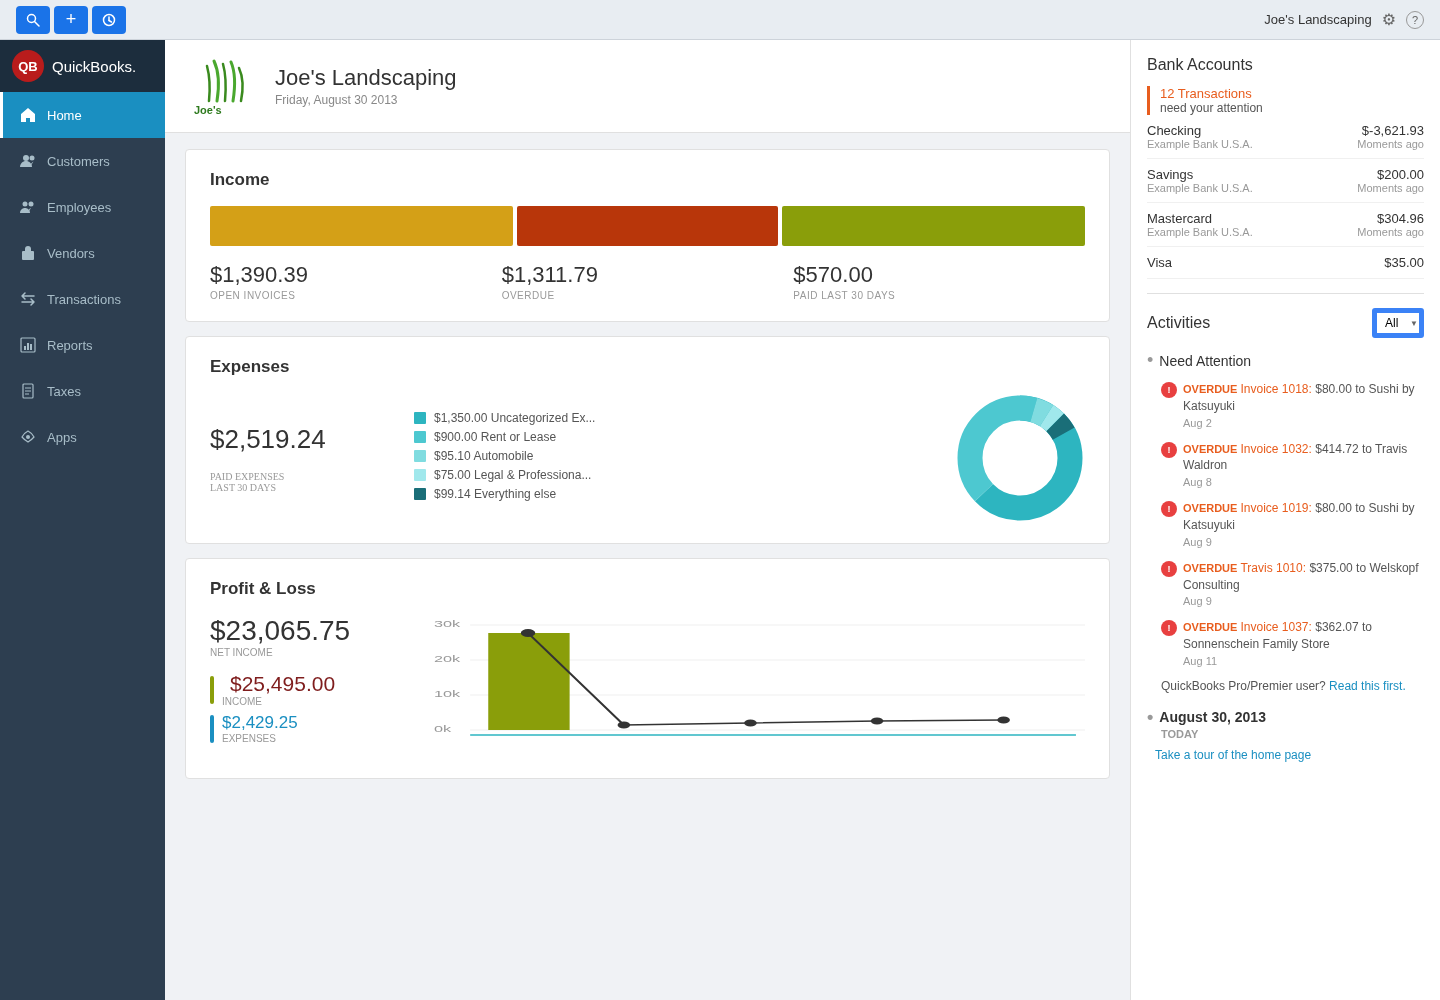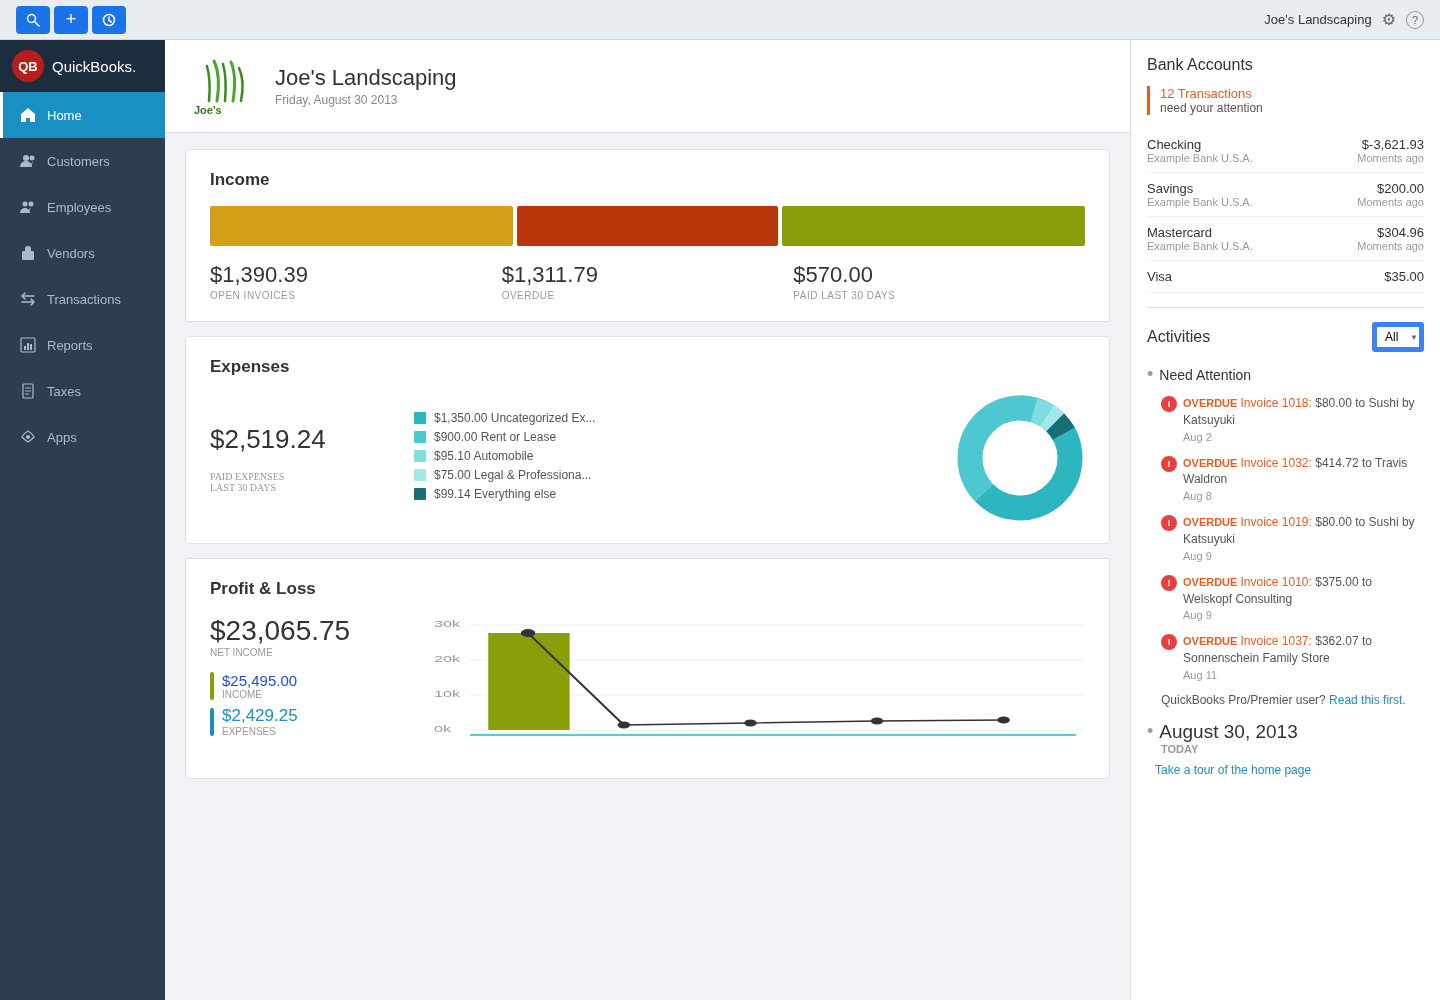--- a/index.html
+++ b/index.html
@@ -125,21 +125,20 @@
       flex-shrink: 0;
       overflow-y: auto;
       padding: 16px;
     }
 
     .section-title { font-size: 16px; font-weight: 500; color: #333; margin-bottom: 12px; }
 
     .bank-attention {
       border-left: 3px solid #e85d1e;
       padding-left: 10px;
-      margin-bottom: 14px;
     }
     .bank-attention .link { color: #e85d1e; font-size: 13px; font-weight: 500; cursor: pointer; }
     .bank-attention .sub { font-size: 12px; color: #555; }
 
     .bank-item { display: flex; justify-content: space-between; align-items: flex-start; padding: 8px 0; border-bottom: 1px solid #f0f0f0; }
     .bank-item:last-child { border-bottom: none; }
     .bank-name { font-size: 13px; color: #333; font-weight: 500; }
     .bank-sub { font-size: 11px; color: #999; }
     .bank-amount { font-size: 13px; color: #333; text-align: right; }
     .bank-amount.negative { color: #333; }
@@ -166,21 +165,21 @@
     .activity-item-header { display: flex; align-items: flex-start; gap: 6px; }
     .alert-icon { width: 16px; height: 16px; background: #e84040; border-radius: 50%; color: white; font-size: 9px; display: inline-flex; align-items: center; justify-content: center; flex-shrink: 0; margin-top: 1px; font-weight: bold; }
     .activity-text { font-size: 12px; color: #555; line-height: 1.4; }
     .activity-text a { color: #e85d1e; font-weight: 500; cursor: pointer; text-decoration: none; }
     .activity-date { font-size: 11px; color: #999; margin-top: 2px; padding-left: 22px; }
 
     .info-link { font-size: 12px; color: #555; margin: 8px 0 8px 14px; }
     .info-link a { color: #1a8fc1; font-weight: 500; cursor: pointer; text-decoration: none; }
 
     .date-section { margin-top: 14px; }
-    .date-title { font-size: 19px; font-weight: 400; color: #333; display: flex; align-items: center; gap: 6px; }
+    .date-title { font-size: 14px; font-weight: 700; color: #333; display: flex; align-items: center; gap: 6px; }
     .date-title::before { content: '•'; color: #999; font-size: 18px; }
     .date-sub { font-size: 11px; color: #999; margin-left: 14px; font-weight: bold; text-transform: uppercase; }
     .tour-link { font-size: 12px; color: #1a8fc1; cursor: pointer; margin-top: 8px; margin-left: 8px; }
 
     
     .pl-chart { flex: 1; }
   </style>
 </head>
 <body>
 
@@ -395,21 +394,21 @@
 
       <div class="panel">
         <div class="panel-title">Profit &amp; Loss</div>
         <div class="pl-content">
           <div class="pl-left">
             <div class="net-amount">$23,065.75</div>
             <div class="net-label">NET INCOME</div>
             <div class="pl-stat">
               <div class="pl-bar-indicator" style="background:#8a9e0a;"></div>
               <div>
-                <div class="amount" style="font-size:15px; color:#1d4ed8; font-weight:500;">$25,495.00</div>
+                <div class="amount" style="font-size:21px; color:#7f1d1d; font-weight:500;margin-left:8px;">$25,495.00</div>
                 <div class="label" style="font-size:10px; color:#999; text-transform:uppercase;">INCOME</div>
               </div>
             </div>
             <div class="pl-stat">
               <div class="pl-bar-indicator" style="background:#1a8fc1;"></div>
               <div>
                 <div class="amount" style="font-size:17px; color:#1a8fc1; font-weight:500;">$2,429.25</div>
                 <div class="label" style="font-size:10px; color:#999; text-transform:uppercase;">EXPENSES</div>
               </div>
             </div>
@@ -544,21 +543,21 @@
         </div>
       </div>
       <div class="activity-date">Aug 9</div>
     </div>
 
     <div class="activity-item">
       <div class="activity-item-header">
         <div class="alert-icon">!</div>
         <div class="activity-text">
           <span style="color:#e85d1e; font-size:11px; text-transform:uppercase; font-weight:600;">OVERDUE </span>
-          <a>Invoice 1010:</a>
+          <a>Travis 1010:</a>
           <span> $375.00 to Welskopf Consulting</span>
         </div>
       </div>
       <div class="activity-date">Aug 9</div>
     </div>
 
     <div class="activity-item">
       <div class="activity-item-header">
         <div class="alert-icon">!</div>
         <div class="activity-text">

